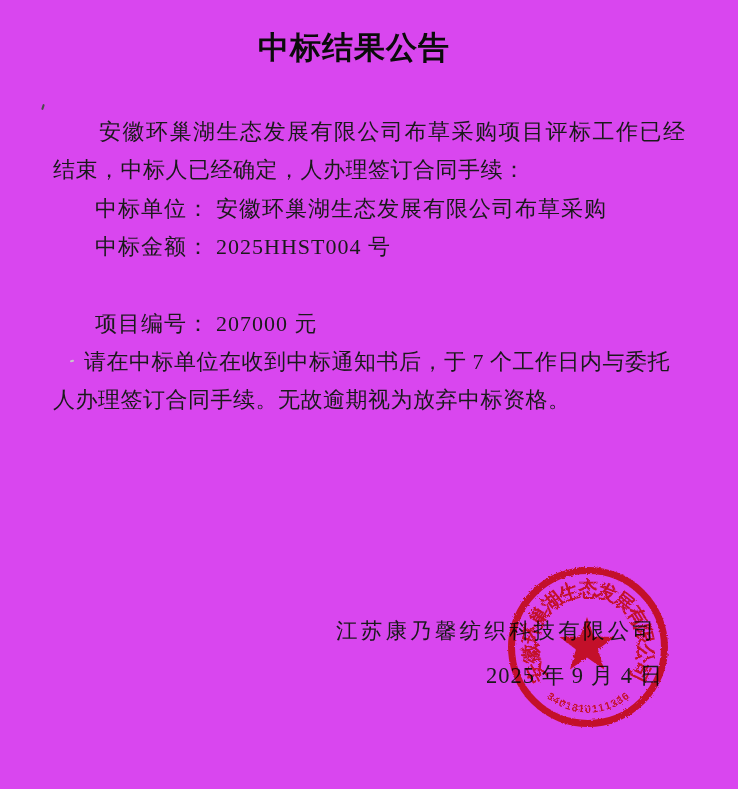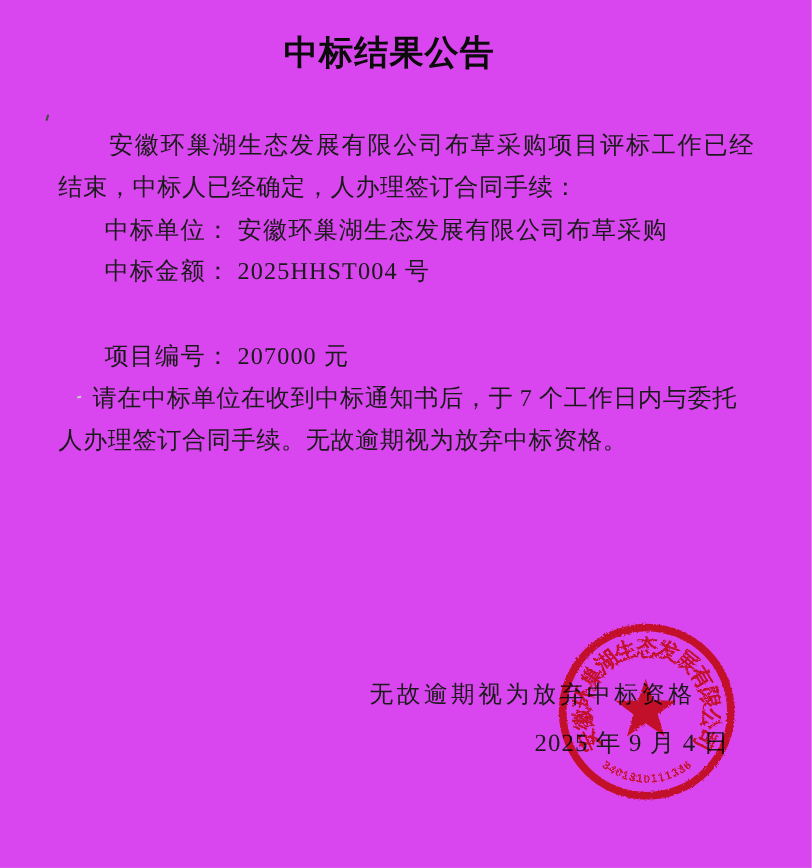--- a/index.html
+++ b/index.html
@@ -90,21 +90,21 @@
   <div class="line l-p1a">安徽环巢湖生态发展有限公司布草采购项目评标工作已经</div>
   <div class="line l-p1b">结束，中标人已经确定，人办理签订合同手续：</div>
 
   <div class="line l-d1"><span>中标单位：</span><span class="detail-value">安徽环巢湖生态发展有限公司布草采购</span></div>
   <div class="line l-d2"><span>中标金额：</span><span class="detail-value">2025HHST004 号</span></div>
   <div class="line l-d4"><span>项目编号：</span><span class="detail-value">207000 元</span></div>
 
   <div class="line l-p2a">请在中标单位在收到中标通知书后，于 7 个工作日内与委托</div>
   <div class="line l-p2b">人办理签订合同手续。无故逾期视为放弃中标资格。</div>
 
-  <div class="sig-company">无故逾期视为放弃中标资格</div>
+  <div class="sig-company">江苏康乃馨纺织科技有限公司</div>
   <div class="sig-date">2025 年 9 月 4 日</div>
 
   <div class="speck speck-1"></div>
   <div class="speck speck-2"></div>
 
   <svg id="stamp-svg" viewBox="0 0 738 789" xmlns="http://www.w3.org/2000/svg">
     <defs>
       <filter id="roughen" x="-20%" y="-20%" width="140%" height="140%">
         <feTurbulence type="fractalNoise" baseFrequency="0.55" numOctaves="2" seed="7" result="n"></feTurbulence>
         <feDisplacementMap in="SourceGraphic" in2="n" scale="3"></feDisplacementMap>

